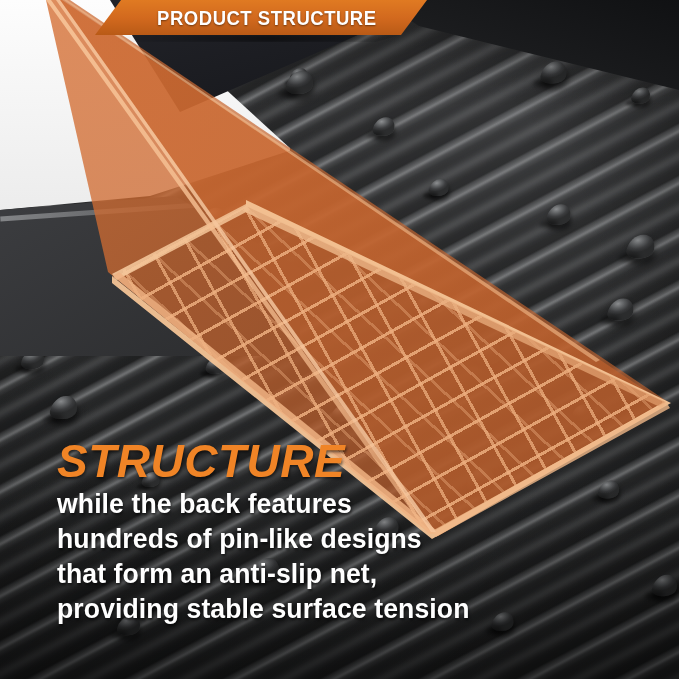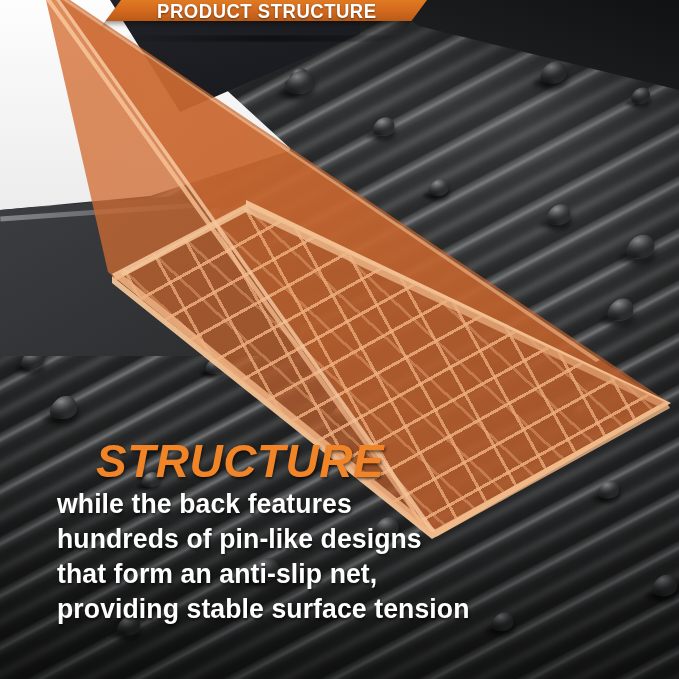--- a/index.html
+++ b/index.html
@@ -89,21 +89,21 @@
     transform:rotate(-4deg);
   }
   .right-dark{
     position:absolute;right:0;top:0;width:300px;height:120px;
     background:linear-gradient(200deg,#101113 0%,#1d1e20 60%,rgba(35,36,38,0) 100%);
     clip-path:polygon(0 0,100% 0,100% 90px,40px 26px);
   }
 
   
   .banner{
-    position:absolute;left:95px;top:0;width:332px;height:21px;
+    position:absolute;left:95px;top:0;width:332px;height:35px;
     background:linear-gradient(to bottom,#e07a22 0%,#d2691e 52%,#b95a16 100%);
     clip-path:polygon(26px 0, 332px 0, 306px 35px, 0 35px);
     display:flex;align-items:center;justify-content:center;
     box-shadow:0 2px 6px rgba(0,0,0,.5);
   }
   .banner-text{
     color:#ffffff;
     font-family:"Liberation Sans Narrow","Liberation Sans",sans-serif;
     font-weight:bold;
     font-size:21px;
@@ -203,21 +203,20 @@
     position:absolute;left:57px;top:436px;width:430px;
   }
   .headline{
     font-family:"Liberation Sans Narrow","Liberation Sans",sans-serif;
     font-weight:bold;font-style:italic;
     font-size:46px;line-height:50px;
     color:#f08426;
     letter-spacing:.5px;
     text-shadow:1px 2px 3px rgba(0,0,0,.55);
     white-space:nowrap;
-    margin-left:39px;
   }
   .body-line{
     font-family:"Liberation Sans Narrow","Liberation Sans",sans-serif;
     font-weight:bold;
     font-size:28px;line-height:35px;
     color:#ffffff;
     letter-spacing:.1px;
     transform:scaleX(.95);
     transform-origin:left center;
     text-shadow:1px 2px 3px rgba(0,0,0,.65);

